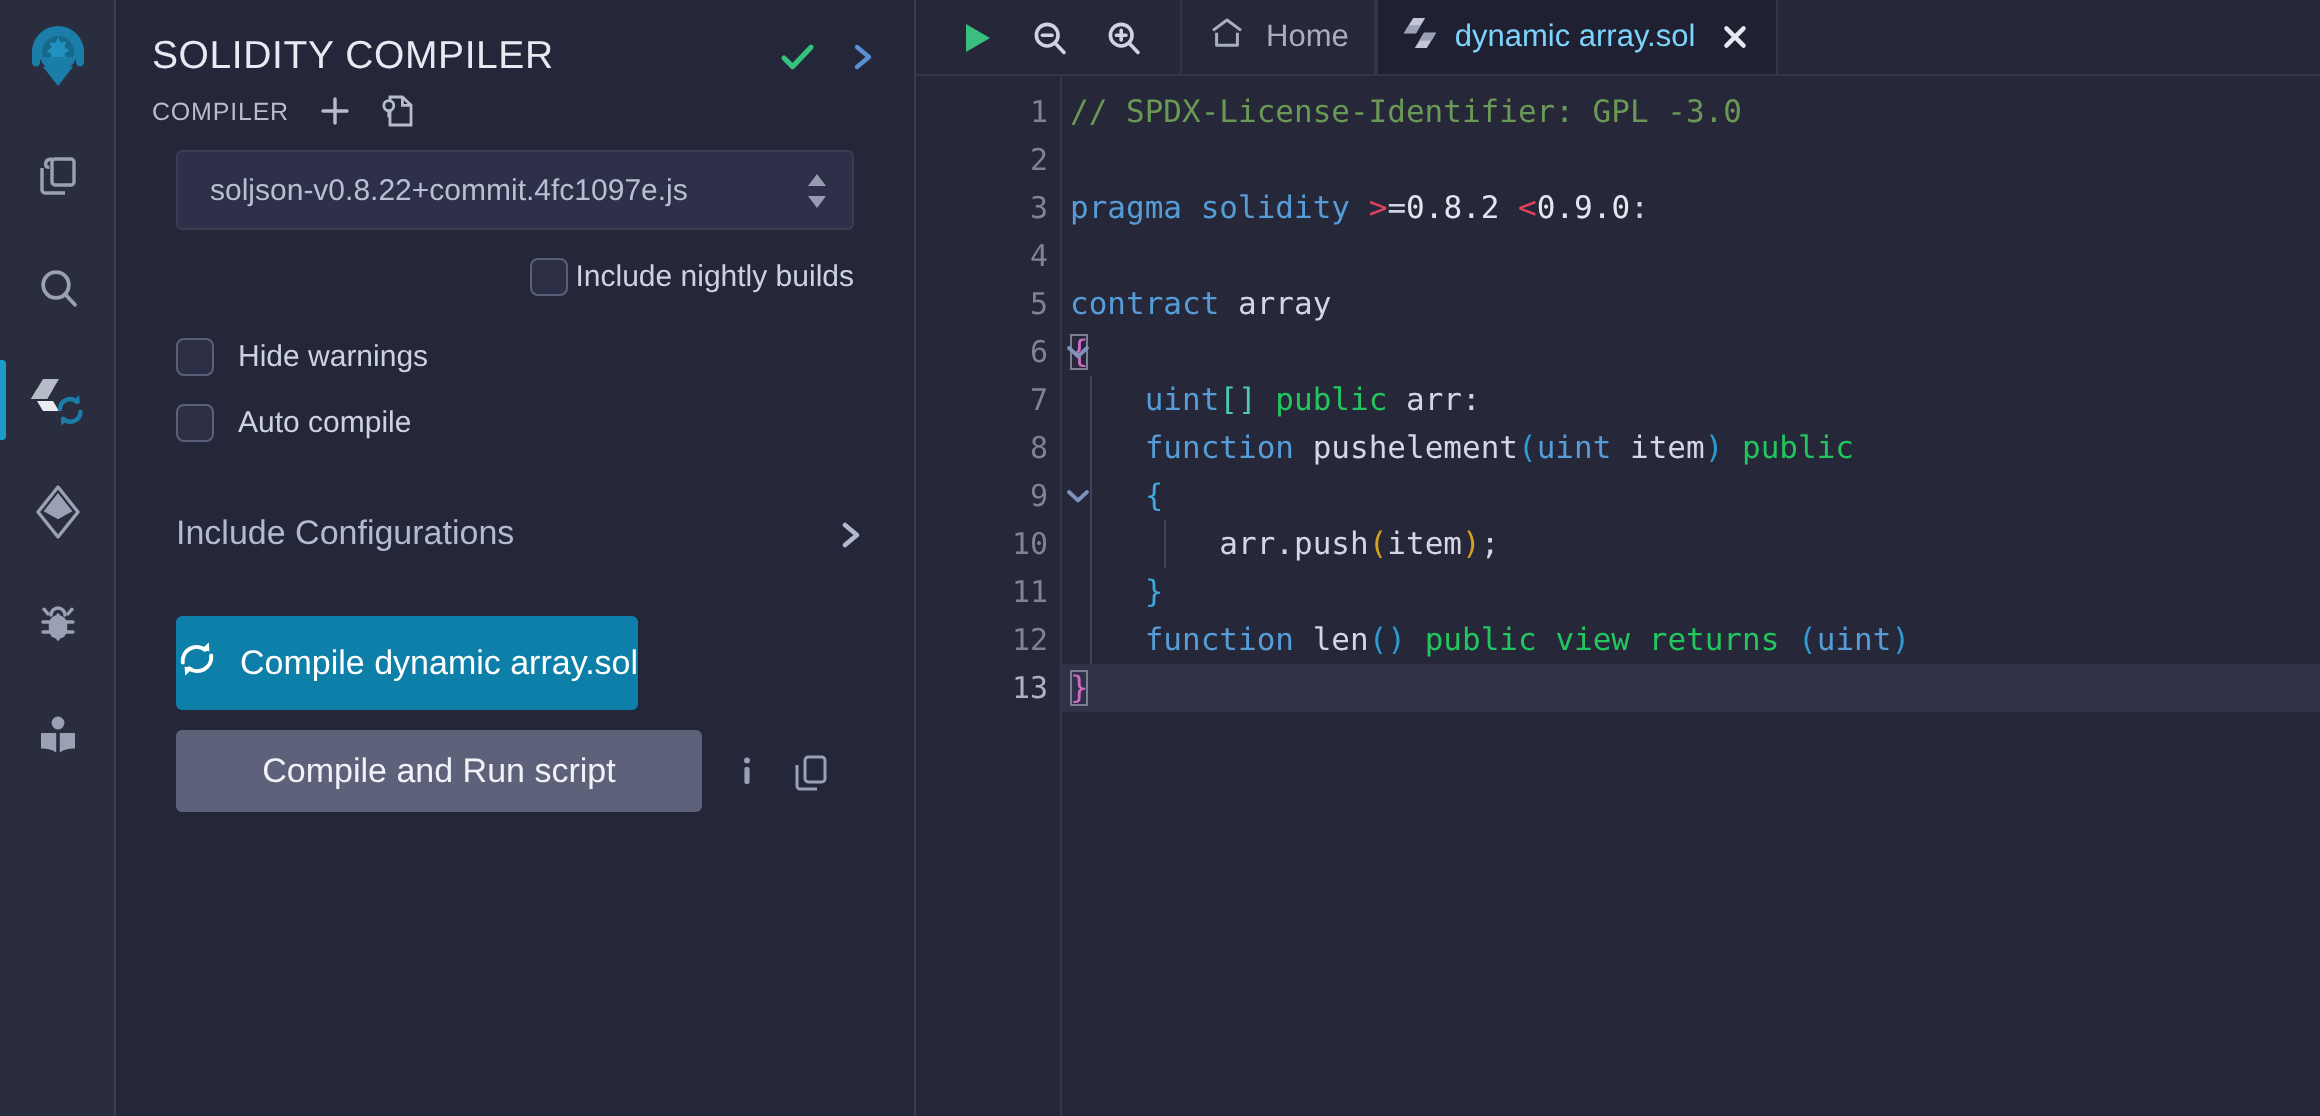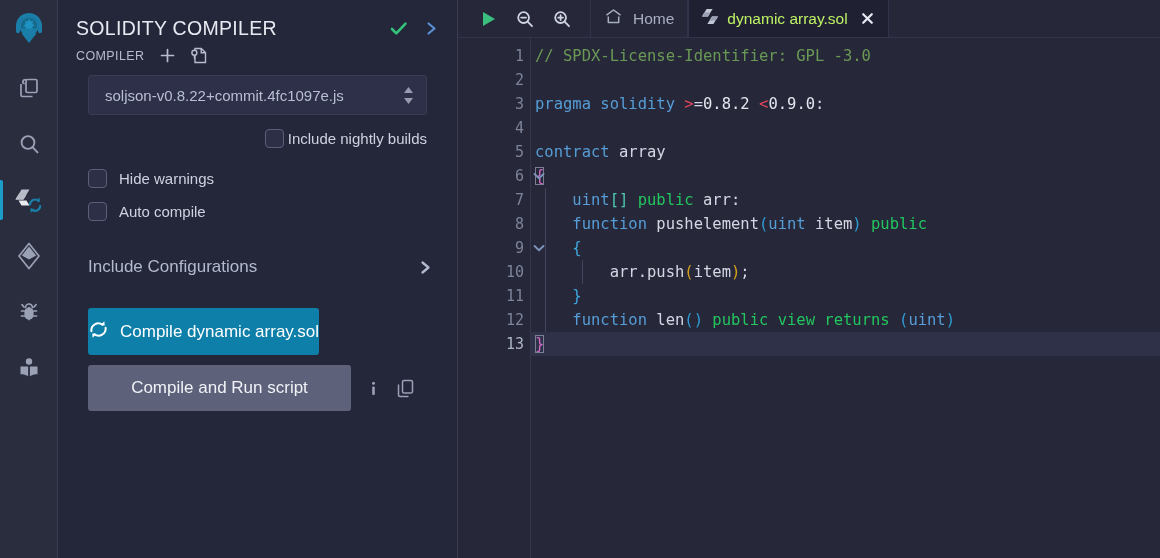--- a/index.html
+++ b/index.html
@@ -96,41 +96,41 @@
 
   .btn-primary {
     margin: 24px 30px 0 30px; height: 47px;
     background: #0e7fa8; border: none; border-radius: 3px;
     display: flex; align-items: center; justify-content: center; gap: 11px;
     color: #ffffff; font-size: 17px; cursor: pointer;
     font-family: "Liberation Sans", sans-serif;
   }
   .btn-row { display: flex; align-items: center; margin: 10px 30px 0 30px; gap: 14px; }
   .btn-secondary {
-    height: 46px; flex: 0 0 263px;
+    height: 41px; flex: 0 0 263px;
     background: #5d6179; border: none; border-radius: 3px;
     color: #f0f2f8; font-size: 17px; cursor: pointer;
     font-family: "Liberation Sans", sans-serif;
   }
 
   
   .editor { flex: 1; background: #262839; display: flex; flex-direction: column; min-width: 0; }
   .tabbar {
     height: 38px; display: flex; align-items: stretch;
     background: #262839; border-bottom: 1px solid #31344a;
   }
   .tb-tools { display: flex; align-items: center; gap: 17px; padding: 0 18px 0 20px; }
   .tb-tool { cursor: pointer; display: flex; align-items: center; }
   .tab {
     display: flex; align-items: center; gap: 9px;
     padding: 0 13px; cursor: pointer; font-size: 15.5px;
     border-left: 1px solid #31344a; border-right: 1px solid #31344a;
   }
   .tab.home { color: #a8aec2; background: #262839; gap: 10px; }
-  .tab.active { background: #1f2133; color: #bef264; justify-content: center; }
+  .tab.active { background: #1f2133; color: #7dd3fc; justify-content: center; }
   .tab-close { margin-left: 3px; cursor: pointer; display: flex; }
 
   .code-area { flex: 1; display: flex; overflow: hidden; position: relative; }
   .gutter {
     width: 72px; flex: 0 0 72px; background: #262839;
     padding-top: 6px; position: relative; z-index: 2;
   }
   .gline {
     height: 24px; display: flex; align-items: center;
     justify-content: flex-end; padding-right: 6px; position: relative;

